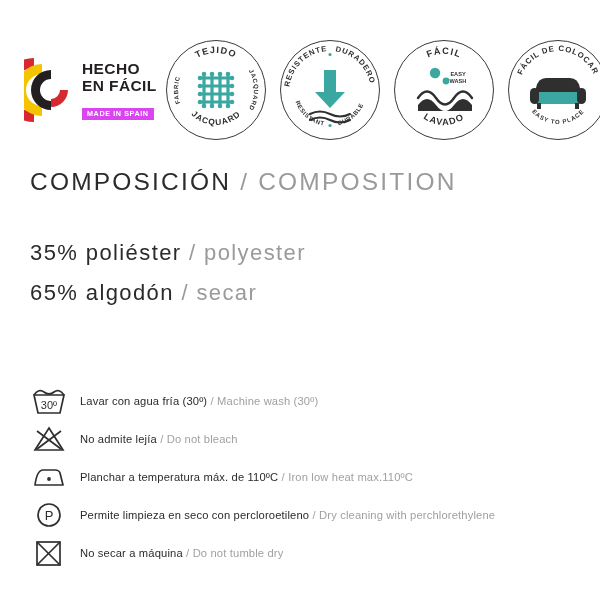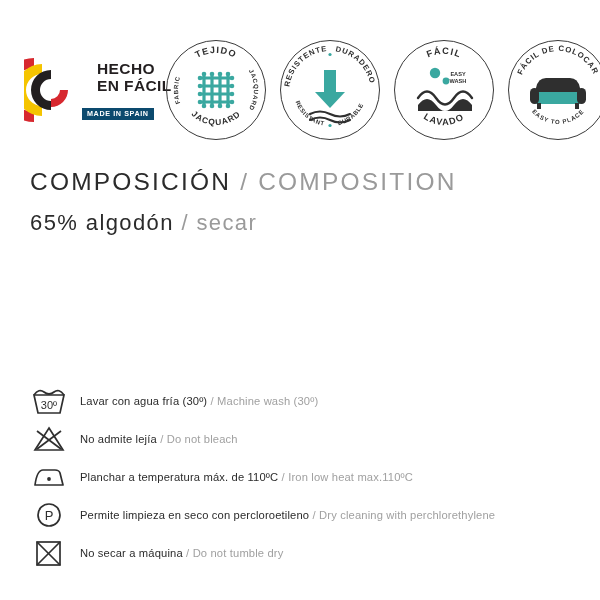--- a/index.html
+++ b/index.html
@@ -59,28 +59,27 @@
   }
   .spain-text {
     line-height: 1.12;
   }
   .spain-l1, .spain-l2 {
     font-size: 15.5px;
     font-weight: bold;
     letter-spacing: 0.4px;
     color: #231f20;
     white-space: nowrap;
-    margin-left: 15px;
   }
   .spain-l3 {
     font-size: 7.2px;
     font-weight: bold;
     letter-spacing: 0.6px;
     color: #ffffff;
-    background: #0c4a6e;
+    background: #d946ef;
     display: inline-block;
     padding: 2px 5px 2px 5px;
     margin-top: 14px;
   }
 
   .curved-text {
     position: absolute;
     inset: 0;
     pointer-events: none;
   }
@@ -313,20 +312,25 @@
   </div>
 </div>
 
 <div class="composition">
   <div class="comp-title">
     <span class="es">COMPOSICIÓN</span>
     <span class="sep">/</span>
     <span class="en">COMPOSITION</span>
   </div>
 
+  <div class="comp-line" id="comp-line-1">
+    <span class="es">35% poliéster</span>
+    <span class="sep">/</span>
+    <span class="en">polyester</span>
+  </div>
 
   <div class="comp-line">
     <span class="es">65% algodón</span>
     <span class="sep">/</span>
     <span class="en">secar</span>
   </div>
 </div>
 
 <div class="care">
 

